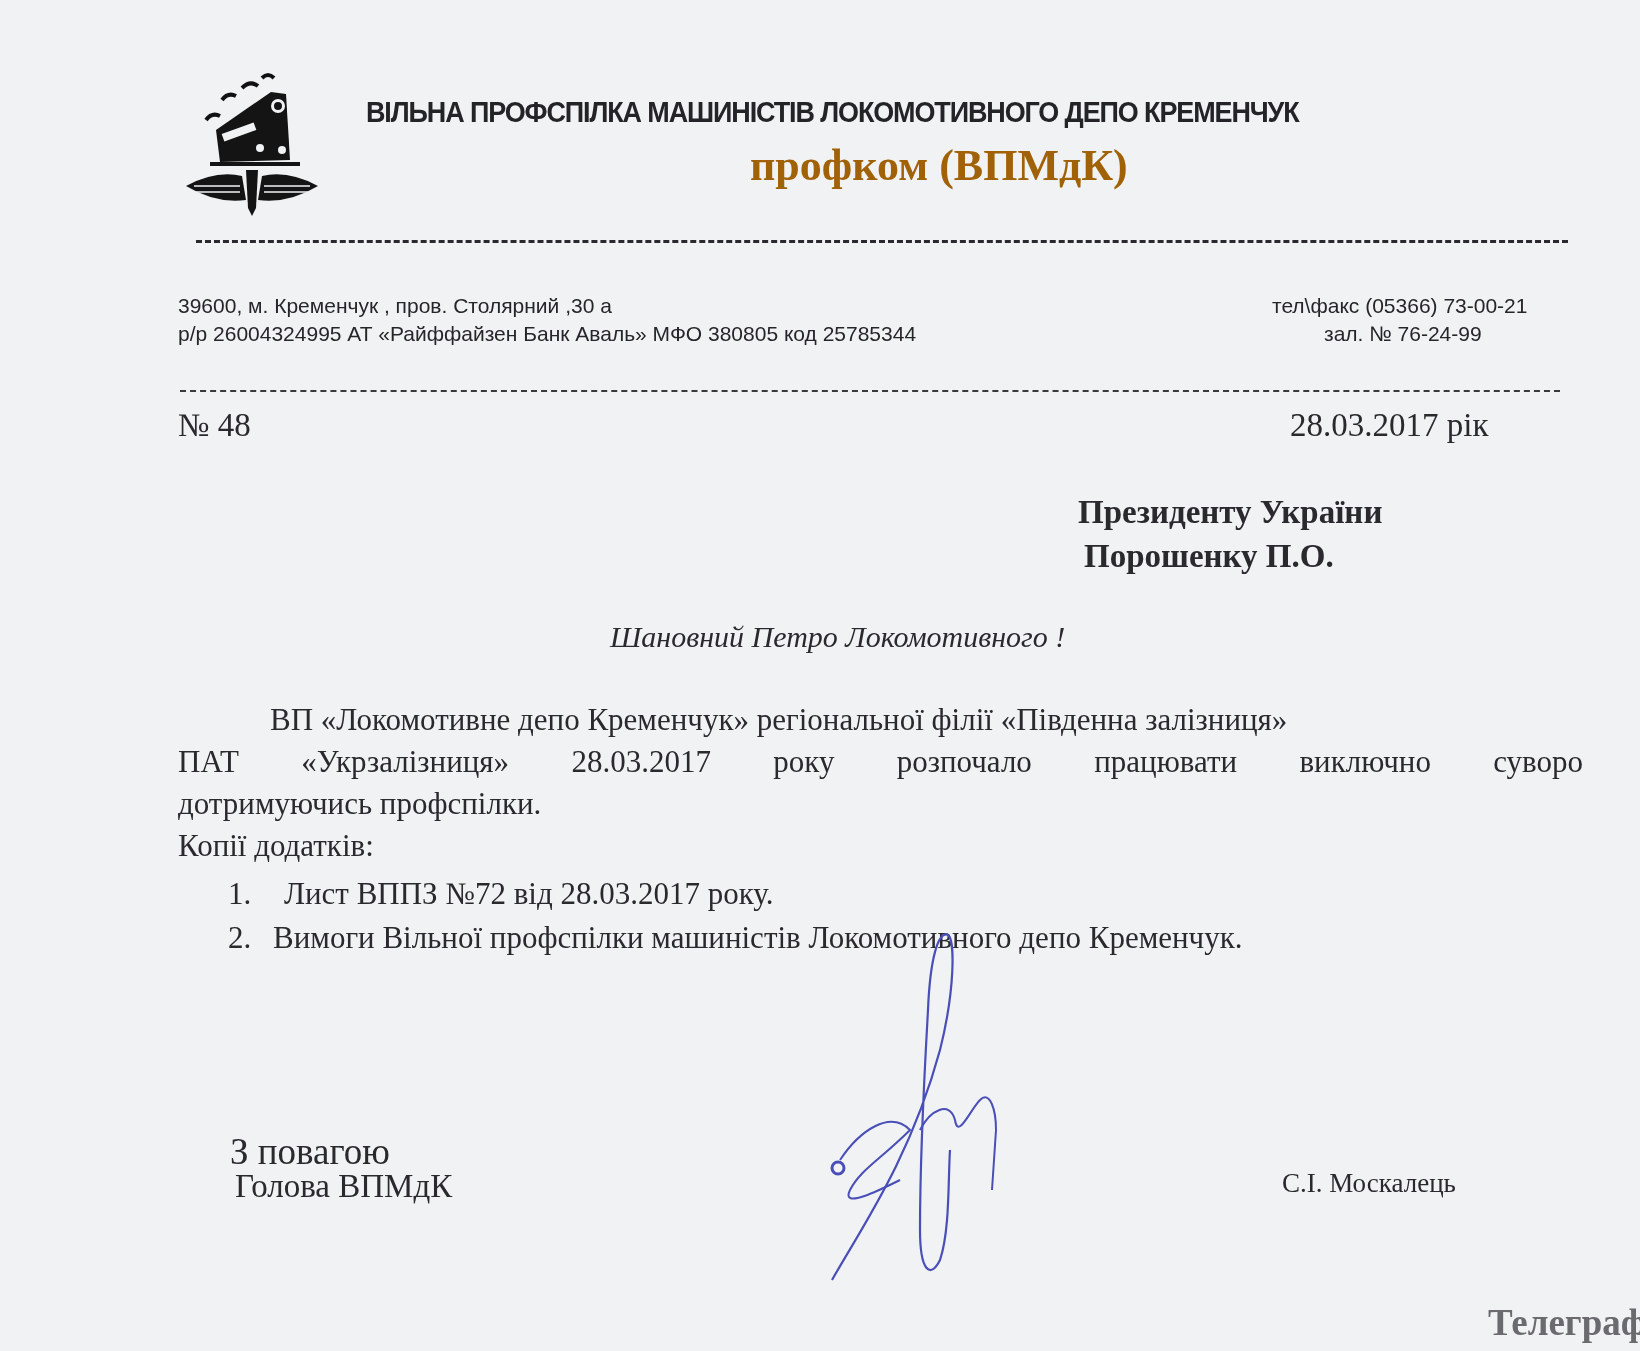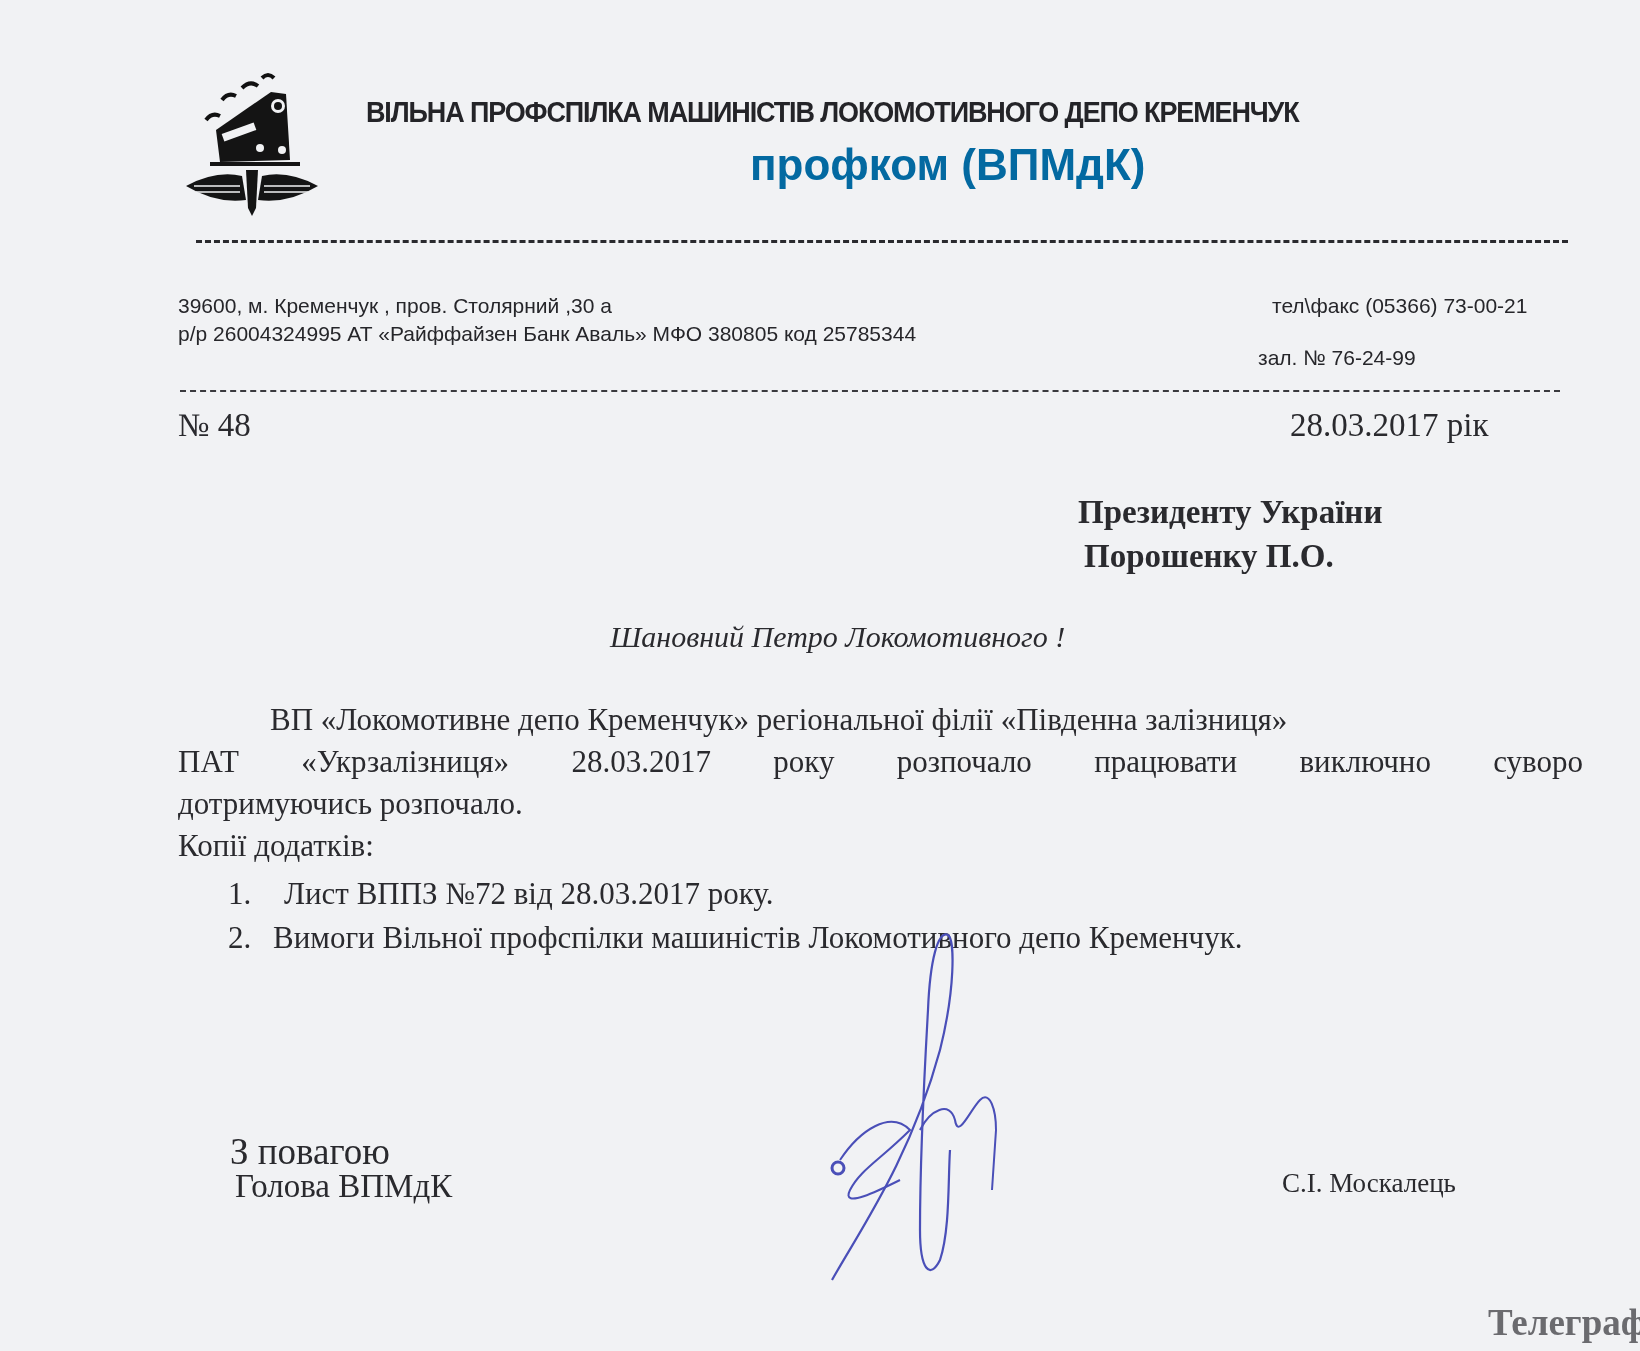--- a/index.html
+++ b/index.html
@@ -11,22 +11,22 @@
     .abs { position: absolute; }
     .logo { left: 186px; top: 70px; width: 132px; height: 150px; }
     .org-title {
       left: 366px; top: 96px; width: 1180px;
       font-family: "Liberation Sans", sans-serif; font-weight: bold;
       font-size: 29px; letter-spacing: -1.2px; transform: scaleX(0.93); transform-origin: left;
       color: #242428; white-space: nowrap;
     }
     .org-sub {
       left: 750px; top: 140px;
-      font-family: Liberation Sans, sans-serif; font-weight: bold;
-      font-size: 44px; color: #0369a1; white-space: nowrap;
+      font-family: Liberation Serif, serif; font-weight: bold;
+      font-size: 44px; color: #a16207; white-space: nowrap;
     }
     .dash-line-1 {
       left: 196px; top: 240px; width: 1372px; height: 0;
       border-top: 3px dashed #2a2a2e;
     }
     .addr {
       font-family: "Liberation Sans", sans-serif; font-size: 21px; color: #26262a; white-space: nowrap;
     }
     .dash-line-2 {
       left: 180px; top: 390px; width: 1380px; height: 0;
@@ -71,34 +71,34 @@
   </svg>
 </div>
 
 <div class="abs org-title">ВІЛЬНА ПРОФСПІЛКА МАШИНІСТІВ ЛОКОМОТИВНОГО ДЕПО КРЕМЕНЧУК</div>
 <div class="abs org-sub">профком (ВПМдК)</div>
 <div class="abs dash-line-1"></div>
 
 <div class="abs addr" style="left:178px; top:294px;">39600, м. Кременчук , пров. Столярний ,30 а</div>
 <div class="abs addr" style="left:178px; top:322px;">р/р 26004324995 АТ «Райффайзен Банк Аваль» МФО 380805 код 25785344</div>
 <div class="abs addr" style="left:1272px; top:294px;">тел\факс (05366) 73-00-21</div>
-<div class="abs addr" style="left:1258px; top:322px;margin-top:24px;">зал. № 76-24-99</div>
+<div class="abs addr" style="left:1324px; top:322px;">зал. № 76-24-99</div>
 <div class="abs dash-line-2"></div>
 
 <div class="abs serif" style="left:178px; top:407px; font-size:33px;">№ 48</div>
 <div class="abs serif" style="left:1290px; top:407px; font-size:33px;">28.03.2017 рік</div>
 
 <div class="abs serif recipient" style="left:1078px; top:494px;">Президенту України</div>
 <div class="abs serif recipient" style="left:1084px; top:538px;">Порошенку П.О.</div>
 
 <div class="abs serif greeting" style="left:610px; top:620px;">Шановний Петро Локомотивного !</div>
 
 <div class="abs serif body-text" style="left:270px; top:700px;">ВП «Локомотивне депо Кременчук» регіональної філії «Південна залізниця»</div>
 <div class="abs serif body-text" style="left:178px; top:742px; width:1405px; text-align:justify; text-align-last:justify; word-spacing:6px;">ПАТ «Укрзалізниця» 28.03.2017 року розпочало працювати виключно суворо</div>
-<div class="abs serif body-text" style="left:178px; top:784px;">дотримуючись розпочало.</div>
+<div class="abs serif body-text" style="left:178px; top:784px;">дотримуючись профспілки.</div>
 <div class="abs serif body-text" style="left:178px; top:826px;">Копії додатків:</div>
 
 <div class="abs serif body-text" style="left:228px; top:874px;">
   <span>1.</span>
   <span style="margin-left:25px;text-align:right;">Лист  ВППЗ №72 від 28.03.2017 року.</span>
 </div>
 <div class="abs serif body-text" style="left:228px; top:918px;">
   <span>2.</span>
   <span style="margin-left:14px;">Вимоги  Вільної профспілки машиністів Локомотивного депо Кременчук.</span>
 </div>

